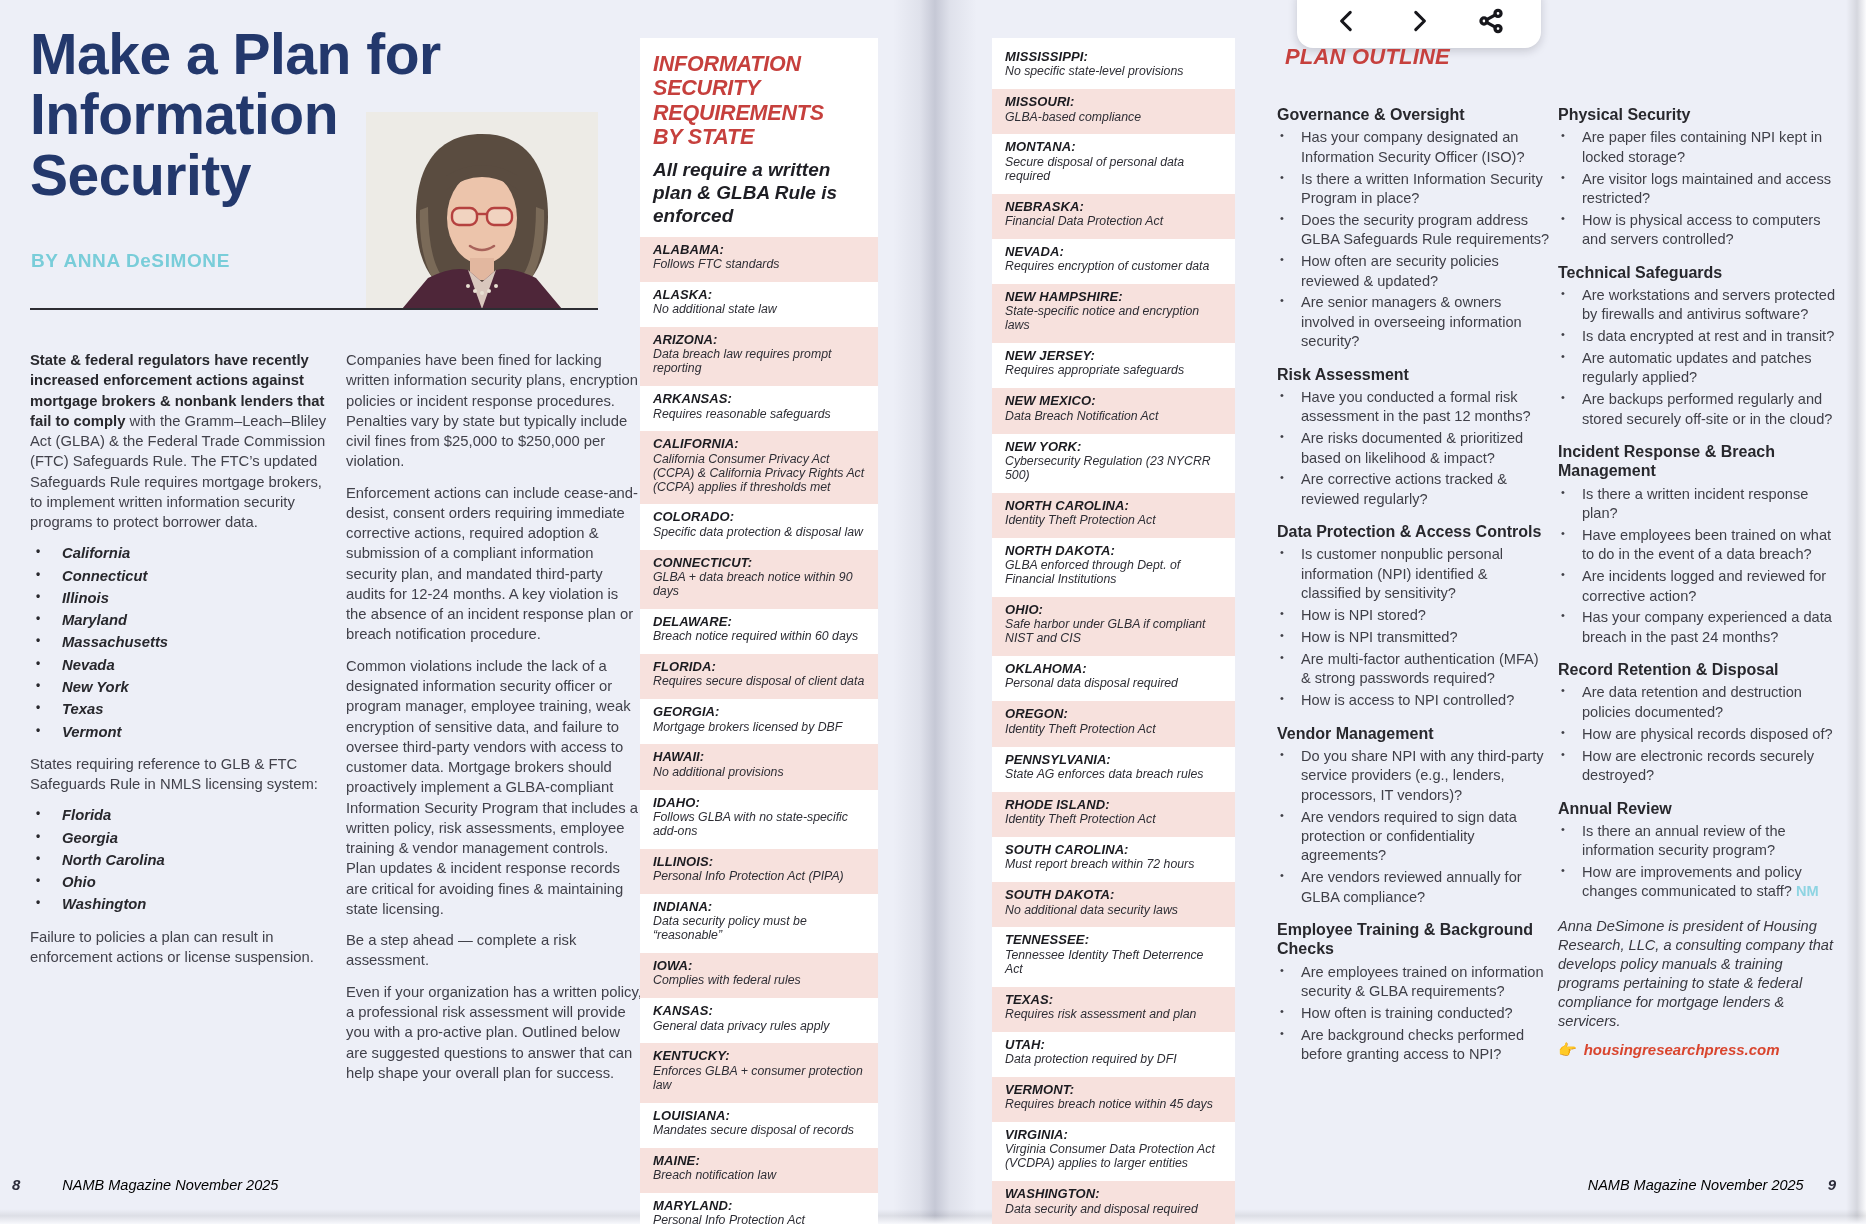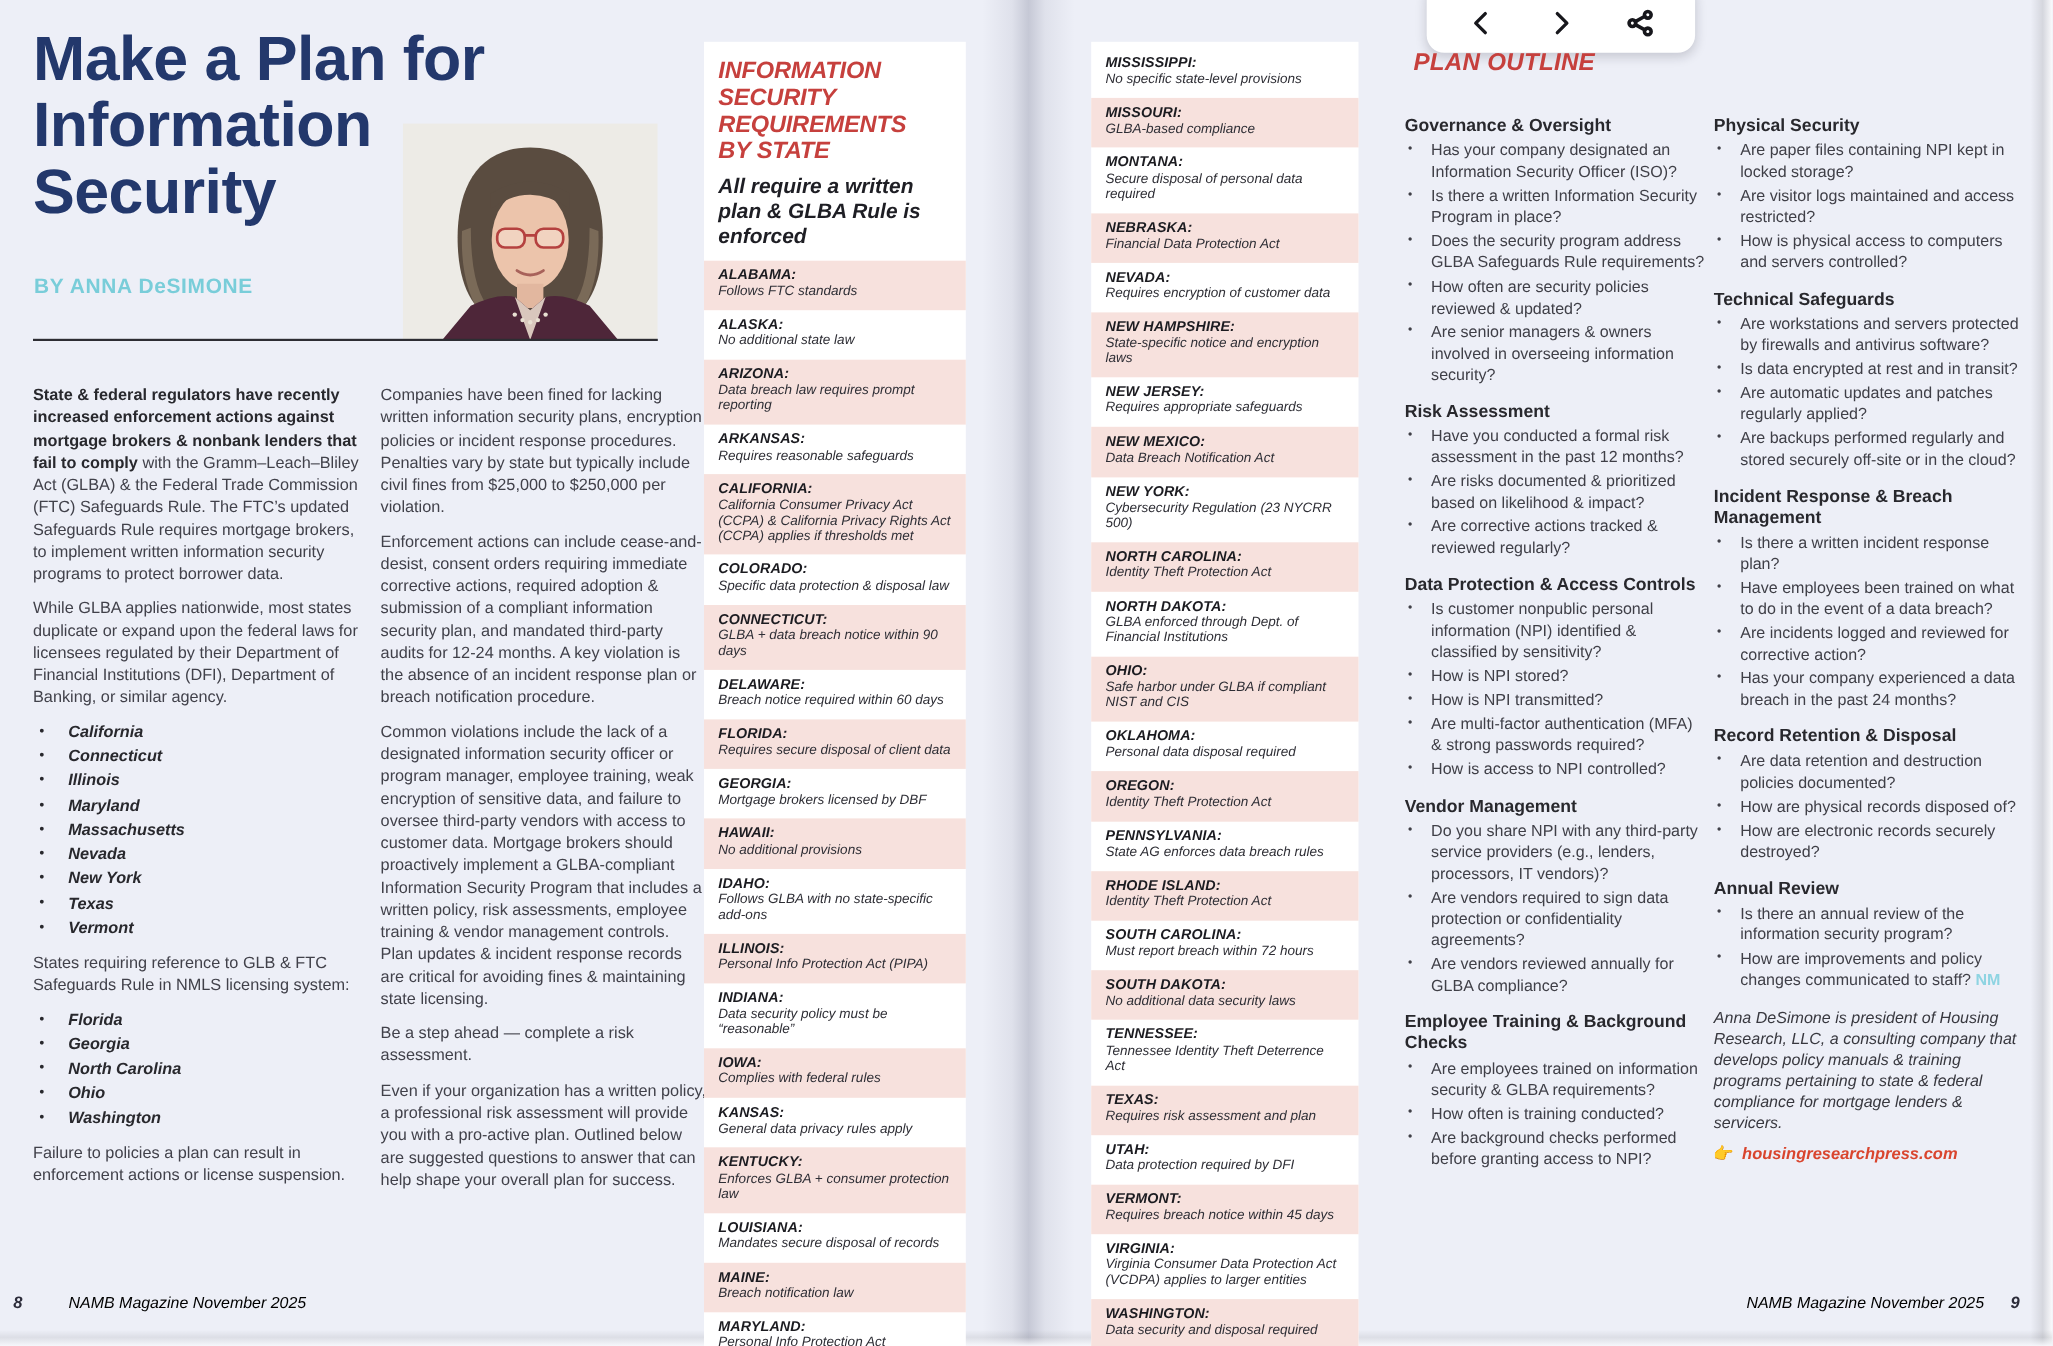--- a/index.html
+++ b/index.html
@@ -140,21 +140,20 @@
           <circle cx="116" cy="181" r="2"></circle>
           <circle cx="123" cy="179" r="2"></circle>
           <circle cx="130" cy="174" r="2"></circle>
       </g>
     </svg>
   </div>
   <div class="rule"></div>
 
   <div class="article col1">
     <p class="lead"><b>State &amp; federal regulators have recently increased enforcement actions against mortgage brokers &amp; nonbank lenders that fail to comply</b><span> with the Gramm–Leach–Bliley Act (GLBA) &amp; the Federal Trade Commission (FTC) Safeguards Rule. The FTC’s updated Safeguards Rule requires mortgage brokers, to implement written information security programs to protect borrower data.</span></p>
-    <p>While GLBA applies nationwide, most states duplicate or expand upon the federal laws for licensees regulated by their Department of Financial Institutions (DFI), Department of Banking, or similar agency.</p>
     <div class="blist">
         <div class="bullet-item">
           <span class="dot">•</span>
           <span class="btxt">California</span>
         </div>
         <div class="bullet-item">
           <span class="dot">•</span>
           <span class="btxt">Connecticut</span>
         </div>
         <div class="bullet-item">

